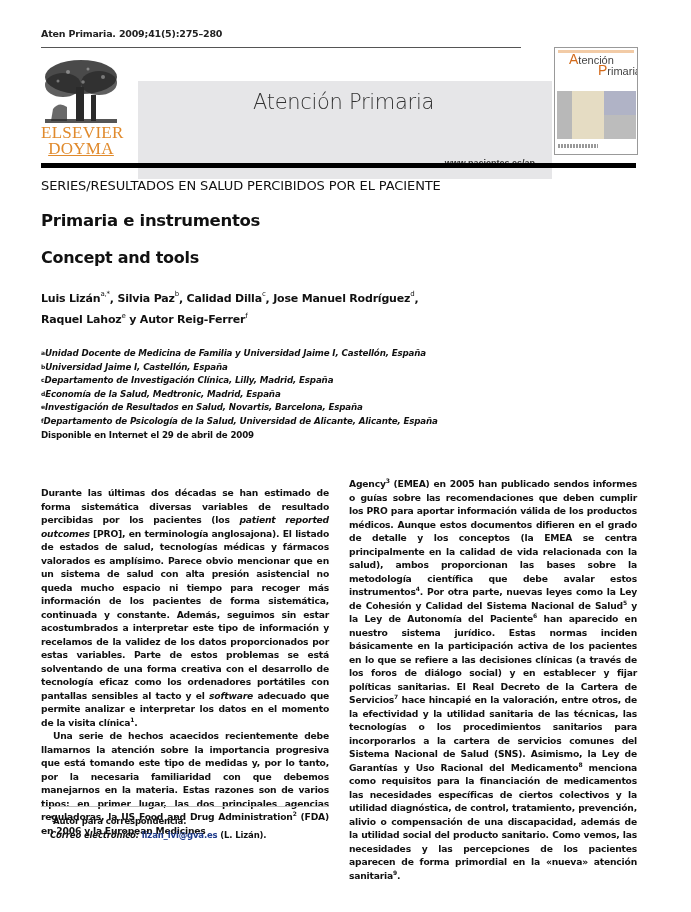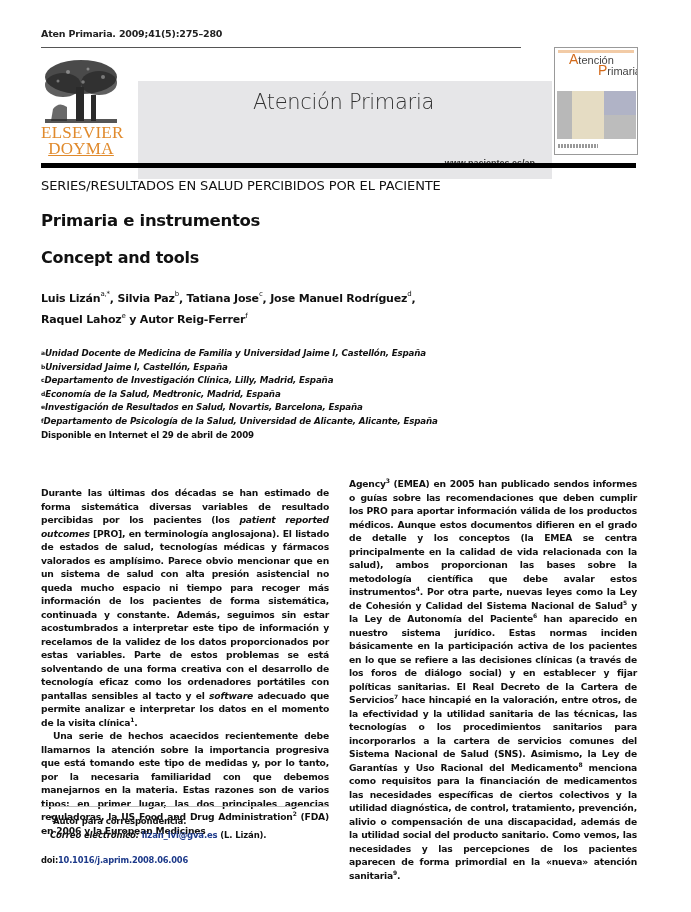--- a/index.html
+++ b/index.html
@@ -110,21 +110,21 @@
 
 <div class="abs thick-rule"></div>
 
 <div class="abs section-label">SERIES/RESULTADOS EN SALUD PERCIBIDOS POR EL PACIENTE</div>
 <div class="abs title-es">Primaria e instrumentos</div>
 <div class="abs title-en">Concept and tools</div>
 
 <div class="abs authors">
   <span><span>Luis Lizán</span><sup>a,*</sup><span>, </span></span>
   <span><span>Silvia Paz</span><sup>b</sup><span>, </span></span>
-  <span><span>Tatiana Jose</span><sup>c</sup><span>, </span></span>
+  <span><span>Calidad Dilla</span><sup>c</sup><span>, </span></span>
   <span><span>Jose Manuel Rodríguez</span><sup>d</sup><span>,</span></span><br>
   <span><span>Raquel Lahoz</span><sup>e</sup><span style="white-space:pre"> y </span></span><span><span>Autor Reig-Ferrer</span><sup>f</sup></span>
 </div>
 
 <div class="abs affils">
   <div class="aff"><sup>a</sup><span>Unidad Docente de Medicina de Familia y Universidad Jaime I, Castellón, España</span></div>
   <div class="aff"><sup>b</sup><span>Universidad Jaime I, Castellón, España</span></div>
   <div class="aff"><sup>c</sup><span>Departamento de Investigación Clínica, Lilly, Madrid, España</span></div>
   <div class="aff"><sup>d</sup><span>Economía de la Salud, Medtronic, Madrid, España</span></div>
   <div class="aff"><sup>e</sup><span>Investigación de Resultados en Salud, Novartis, Barcelona, España</span></div>
@@ -141,14 +141,13 @@
   <p><span>Agency</span><sup>3</sup><span> (EMEA) en 2005 han publicado sendos informes o guías sobre las recomendaciones que deben cumplir los PRO para aportar información válida de los productos médicos. Aunque estos documentos difieren en el grado de detalle y los conceptos (la EMEA se centra principalmente en la calidad de vida relacionada con la salud), ambos proporcionan las bases sobre la metodología científica que debe avalar estos instrumentos</span><sup>4</sup><span>. Por otra parte, nuevas leyes como la Ley de Cohesión y Calidad del Sistema Nacional de Salud</span><sup>5</sup><span> y la Ley de Autonomía del Paciente</span><sup>6</sup><span> han aparecido en nuestro sistema jurídico. Estas normas inciden básicamente en la participación activa de los pacientes en lo que se refiere a las decisiones clínicas (a través de los foros de diálogo social) y en establecer y fijar políticas sanitarias. El Real Decreto de la Cartera de Servicios</span><sup>7</sup><span> hace hincapié en la valoración, entre otros, de la efectividad y la utilidad sanitaria de las técnicas, las tecnologías o los procedimientos sanitarios para incorporarlos a la cartera de servicios comunes del Sistema Nacional de Salud (SNS). Asimismo, la Ley de Garantías y Uso Racional del Medicamento</span><sup>8</sup><span> menciona como requisitos para la financiación de medicamentos las necesidades específicas de ciertos colectivos y la utilidad diagnóstica, de control, tratamiento, prevención, alivio o compensación de una discapacidad, además de la utilidad social del producto sanitario. Como vemos, las necesidades y las percepciones de los pacientes aparecen de forma primordial en la «nueva» atención sanitaria</span><sup>9</sup><span>.</span></p>
 </div>
 
 <div class="abs fn-rule"></div>
 <div class="abs footnote">
   <div><sup>*</sup><span>Autor para correspondencia.</span></div>
   <div><span class="lbl">Correo electrónico:</span> <span class="email">lizan_lvi@gva.es</span><span> (L. Lizán).</span></div>
 </div>
 
 <div class="abs copyright">
-  <div><span>doi:</span><span class="doi-link">10.1016/j.aprim.2008.06.006</span></div>
 </div>
 
 </body></html>

